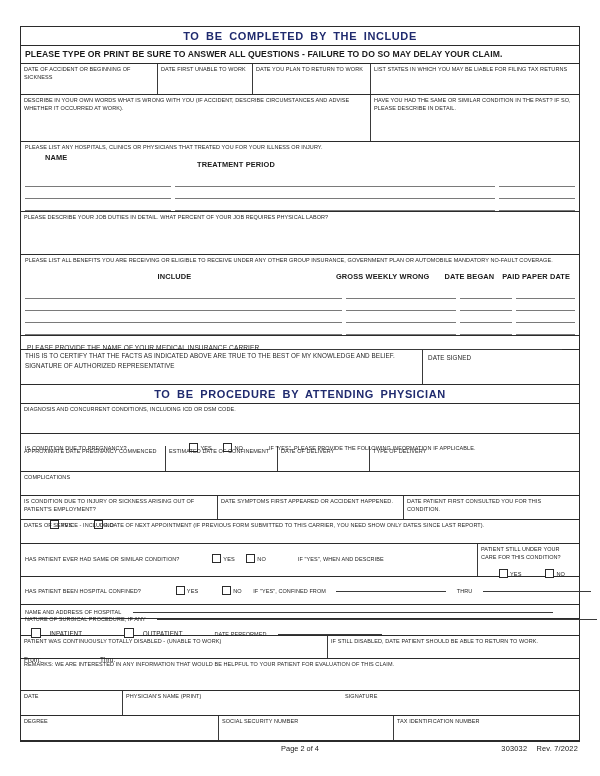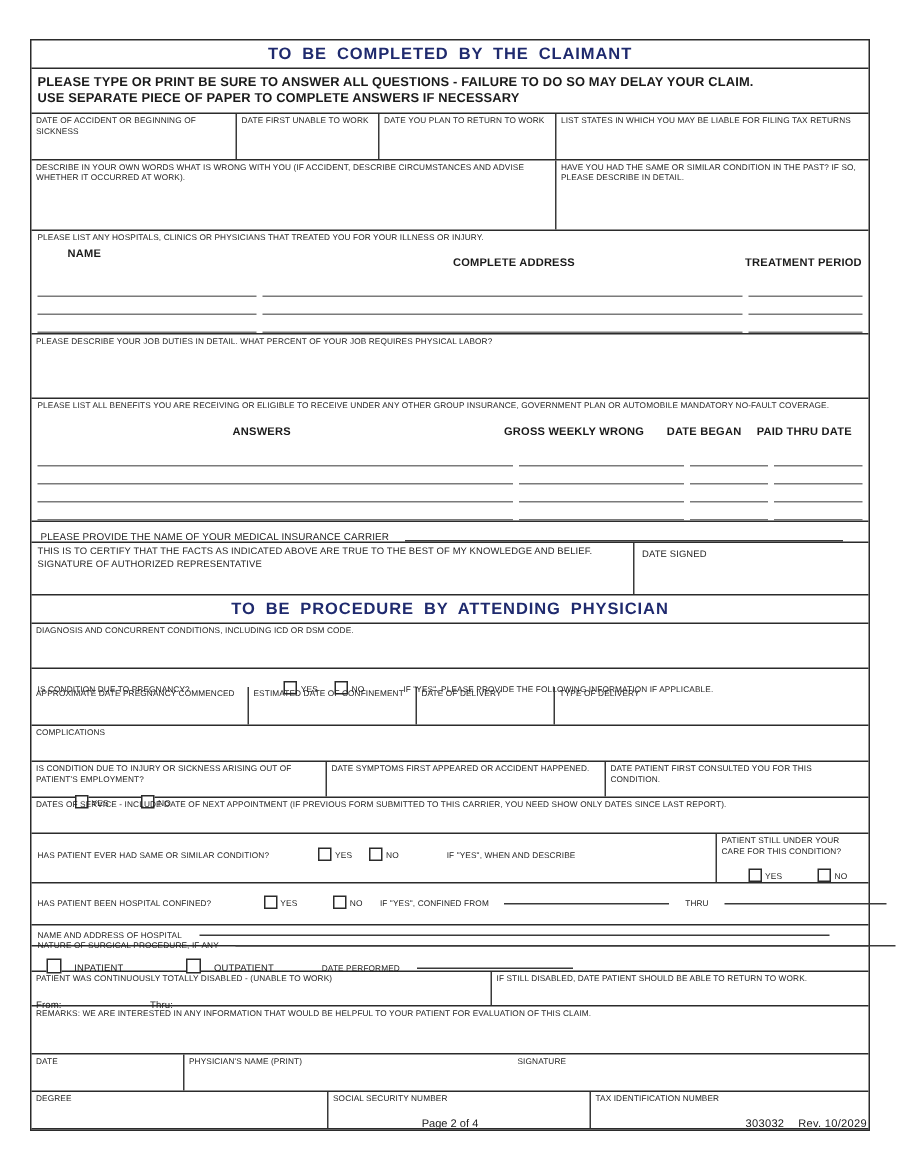--- a/index.html
+++ b/index.html
@@ -102,27 +102,26 @@
   .footer .rev span{margin-left:7px;}
 </style>
 </head>
 <body>
 
 <div class="page">
 
   <div class="form">
 
     <div class="row brd-b-thick">
-      <div class="cell banner" style="width:100%">TO BE COMPLETED BY THE CLAIMANT</div>
+      <div class="cell banner" style="width:100%">TO BE COMPLETED BY THE INCLUDE</div>
     </div>
 
     <div class="row brd-b-thick">
       <div class="cell instr" style="width:100%">
         <div>PLEASE TYPE OR PRINT BE SURE TO ANSWER ALL QUESTIONS - FAILURE TO DO SO MAY DELAY YOUR CLAIM.</div>
-        <div>USE SEPARATE PIECE OF PAPER TO COMPLETE ANSWERS IF NECESSARY</div>
       </div>
     </div>
 
     <div class="row brd-b-thick" style="height:31px">
       <div class="cell brd-r" style="width:137px">
         <span class="lbl">DATE OF ACCIDENT OR BEGINNING OF SICKNESS</span>
       </div>
       <div class="cell brd-r" style="width:95px">
         <span class="lbl">DATE FIRST UNABLE TO WORK</span>
       </div>
@@ -143,23 +142,20 @@
       </div>
     </div>
 
     <div class="row brd-b-thick">
       <div class="cell" style="width:100%;padding:2px 4px 0 4px">
         <span class="lbl">PLEASE LIST ANY HOSPITALS, CLINICS OR PHYSICIANS THAT TREATED YOU FOR YOUR ILLNESS OR INJURY.</span>
         <div style="display:flex;margin-top:1px;margin-left:20px;">
           <div style="width:150px">
             <span class="hdr-bold" style="text-align:left;display:block">NAME</span>
           </div>
-          <div style="width:320px;text-align:center">
-            <span class="hdr-bold">COMPLETE ADDRESS</span>
-          </div>
           <div style="width:82px;text-align:center">
             <span class="hdr-bold">TREATMENT PERIOD</span>
           </div>
         </div>
         <table class="lines-tbl" style="margin-top:4px">
           <tbody>
               <tr>
             <td style="width:146px"></td>
             <td class="gap"></td>
             <td style="width:320px"></td>
@@ -189,30 +185,30 @@
       <div class="cell" style="width:100%">
         <span class="lbl">PLEASE DESCRIBE YOUR JOB DUTIES IN DETAIL.  WHAT PERCENT OF YOUR JOB REQUIRES PHYSICAL LABOR?</span>
       </div>
     </div>
 
     <div class="row brd-b-thick">
       <div class="cell" style="width:100%;padding:2px 4px 0 4px">
         <span class="lbl">PLEASE LIST ALL BENEFITS YOU ARE RECEIVING OR ELIGIBLE TO RECEIVE UNDER ANY OTHER GROUP INSURANCE, GOVERNMENT PLAN OR AUTOMOBILE MANDATORY NO-FAULT COVERAGE.</span>
         <div style="display:flex;margin-top:1px;">
           <div style="width:300px;text-align:center">
-            <span class="hdr-bold">ANSWERS</span>
+            <span class="hdr-bold">INCLUDE</span>
           </div>
           <div style="width:118px;text-align:center">
             <span class="hdr-bold">GROSS WEEKLY WRONG</span>
           </div>
           <div style="width:56px;text-align:center">
             <span class="hdr-bold">DATE BEGAN</span>
           </div>
           <div style="width:78px;text-align:center">
-            <span class="hdr-bold">PAID THRU DATE</span>
+            <span class="hdr-bold">PAID PAPER DATE</span>
           </div>
         </div>
         <table class="lines-tbl" style="margin-top:4px">
           <tbody>
               <tr>
             <td style="width:317px"></td>
             <td class="gap"></td>
             <td style="width:110px"></td>
             <td class="gap"></td>
             <td style="width:52px"></td>
@@ -434,17 +430,17 @@
         <span class="lbl">TAX IDENTIFICATION NUMBER</span>
       </div>
     </div>
 
   </div>
 
   <div class="footer">
     <span class="pg">Page 2 of 4</span>
     <span class="rev">
       <span>303032</span>
-      <span>Rev. 10/2029</span>
+      <span>Rev. 7/2022</span>
     </span>
   </div>
 
 </div>
 
 </body></html>

